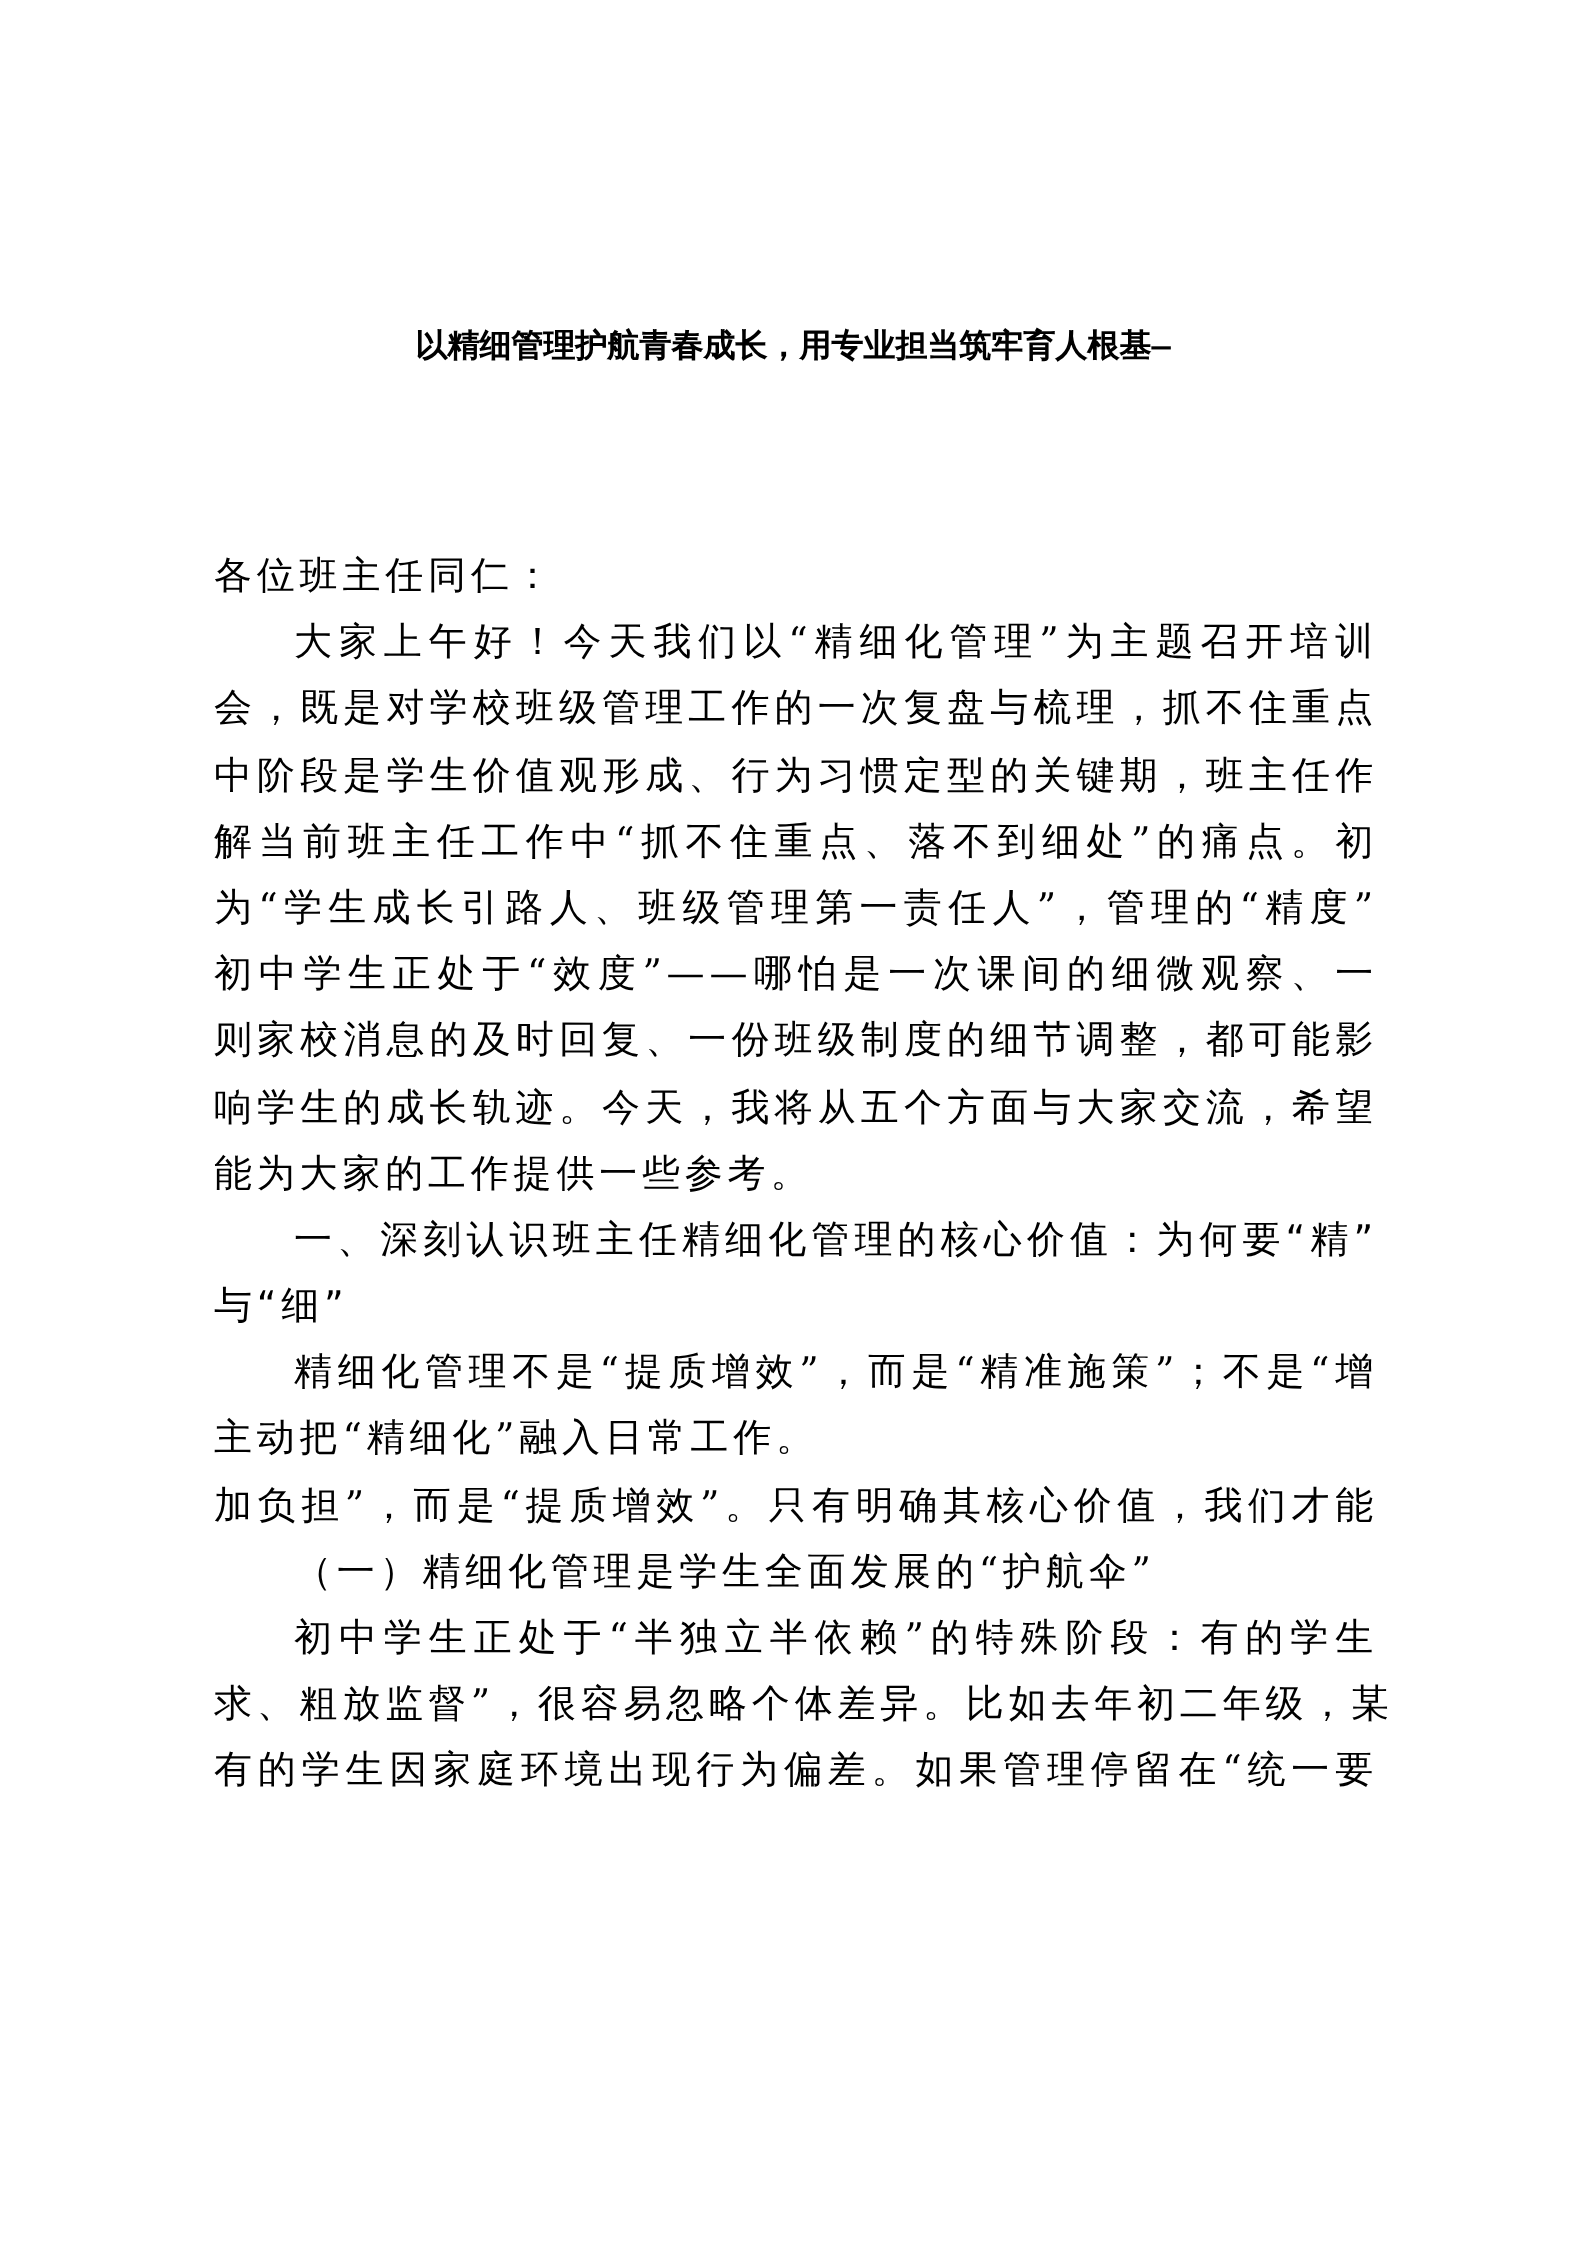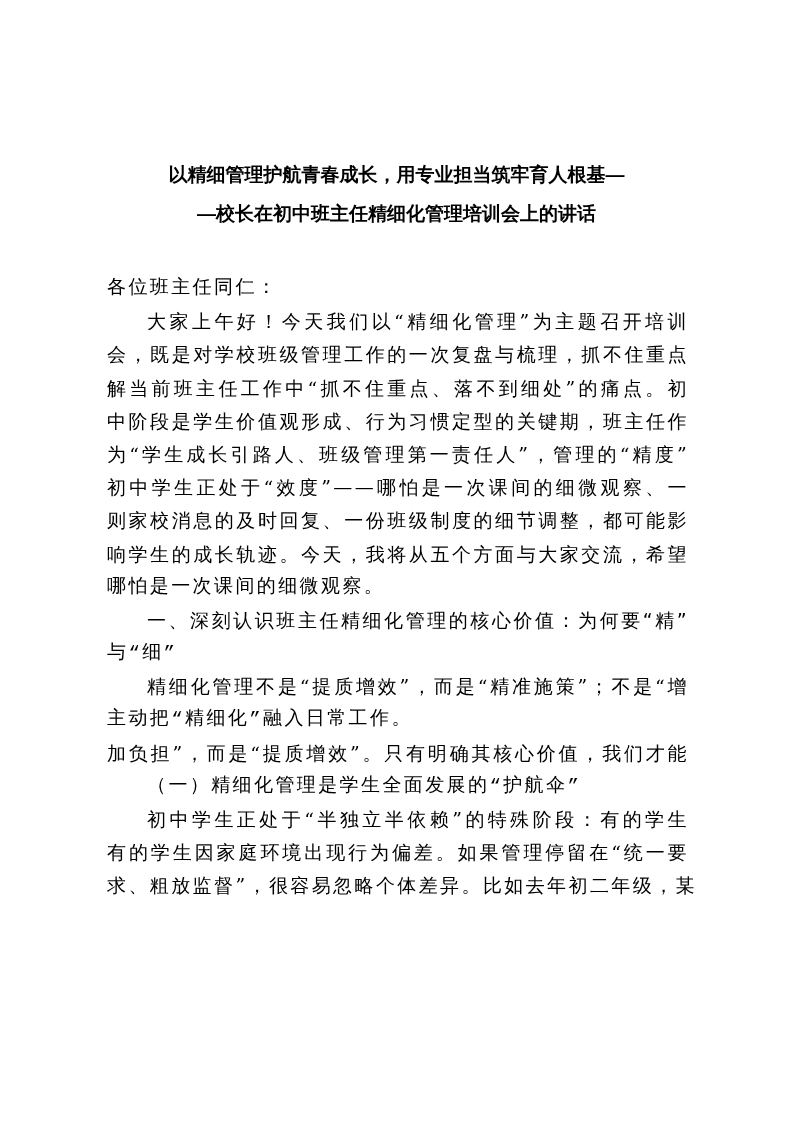--- a/index.html
+++ b/index.html
@@ -20,23 +20,23 @@
       left: 0; top: 0;
       width: 793px;
       height: 1122px;
       background: #ffffff;
     }
     .title {
       position: absolute;
       left: 100px;
       width: 593px;
       top: 155px;
-      font-family: Liberation Sans, sans-serif;
+      font-family: Liberation Mono, monospace;
       font-weight: bold;
-      font-size: 19px;
+      font-size: 16px;
       line-height: 39px;
       text-align: center;
       letter-spacing: 0px;
       white-space: nowrap;
     }
     .title .tl {
       display: block;
       height: 39px;
     }
     .body {
@@ -50,69 +50,67 @@
     }
     .line {
       display: block;
       height: 33.2px;
       white-space: nowrap;
       text-align: justify;
       text-align-last: justify;
     }
     .line.last {
       text-align-last: left;
-      font-family: Liberation Mono, monospace;
     }
     .indent { padding-left: 40px; }
     .heading {
       font-family: "DejaVu Sans", "Liberation Sans", sans-serif;
       font-weight: normal;
     }
   </style>
 </head>
 <body>
 
 <div class="page">
 
   <div class="title">
     <span class="tl">以精细管理护航青春成长，用专业担当筑牢育人根基—</span>
-    <span class="tl">—校长在初中班主任精细化管理培训会上的讲话</span>
   </div>
 
   <div class="body">
 
     <span class="line last">各位班主任同仁：</span>
 
     <div>
       <span class="line indent">大家上午好！今天我们以“精细化管理”为主题召开培训</span>
       <span class="line">会，既是对学校班级管理工作的一次复盘与梳理，抓不住重点</span>
+      <span class="line">中阶段是学生价值观形成、行为习惯定型的关键期，班主任作</span>
       <span class="line">解当前班主任工作中“抓不住重点、落不到细处”的痛点。初</span>
-      <span class="line">中阶段是学生价值观形成、行为习惯定型的关键期，班主任作</span>
       <span class="line">为“学生成长引路人、班级管理第一责任人”，管理的“精度”</span>
       <span class="line">初中学生正处于“效度”——哪怕是一次课间的细微观察、一</span>
       <span class="line">则家校消息的及时回复、一份班级制度的细节调整，都可能影</span>
       <span class="line">响学生的成长轨迹。今天，我将从五个方面与大家交流，希望</span>
-      <span class="line last">哪怕是一次课间的细微观察。</span>
+      <span class="line last">能为大家的工作提供一些参考。</span>
     </div>
 
     <div class="heading">
       <span class="line indent">一、深刻认识班主任精细化管理的核心价值：为何要“精”</span>
       <span class="line last">与“细”</span>
     </div>
 
     <div>
       <span class="line indent">精细化管理不是“提质增效”，而是“精准施策”；不是“增</span>
       <span class="line last">主动把“精细化”融入日常工作。</span>
       <span class="line">加负担”，而是“提质增效”。只有明确其核心价值，我们才能</span>
     </div>
 
     <div>
       <span class="line indent last">（一）精细化管理是学生全面发展的“护航伞”</span>
     </div>
 
     <div>
       <span class="line indent">初中学生正处于“半独立半依赖”的特殊阶段：有的学生</span>
+      <span class="line">求、粗放监督”，很容易忽略个体差异。比如去年初二年级，某</span>
       <span class="line">有的学生因家庭环境出现行为偏差。如果管理停留在“统一要</span>
-      <span class="line">求、粗放监督”，很容易忽略个体差异。比如去年初二年级，某</span>
     </div>
 
   </div>
 </div>
 
 </body></html>

